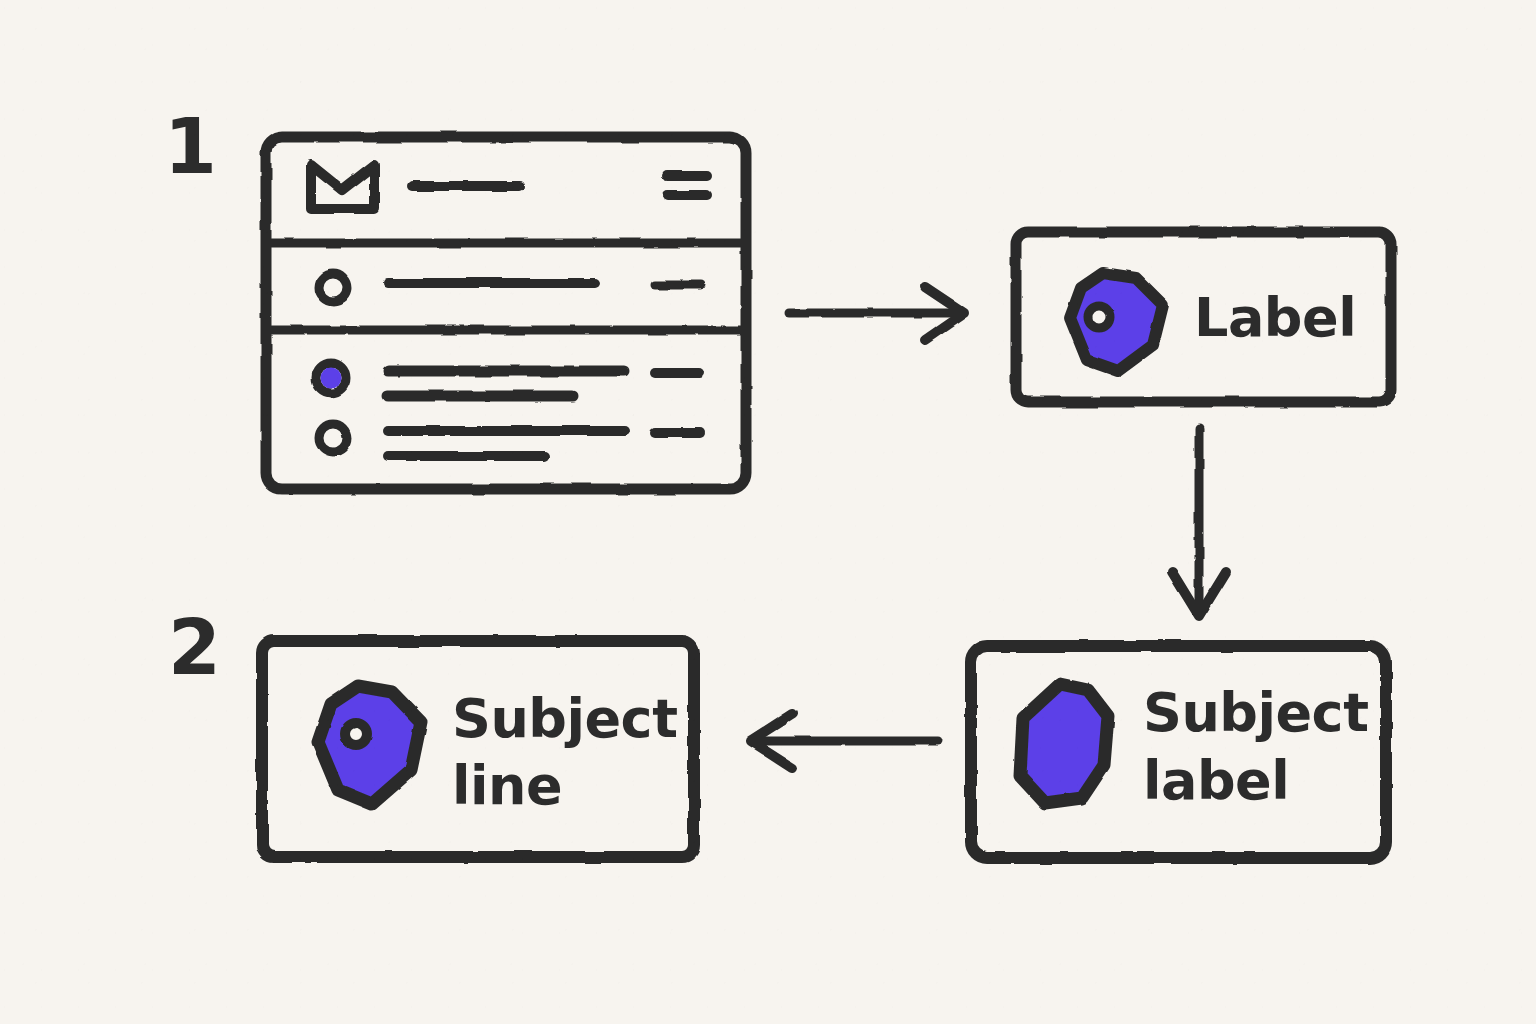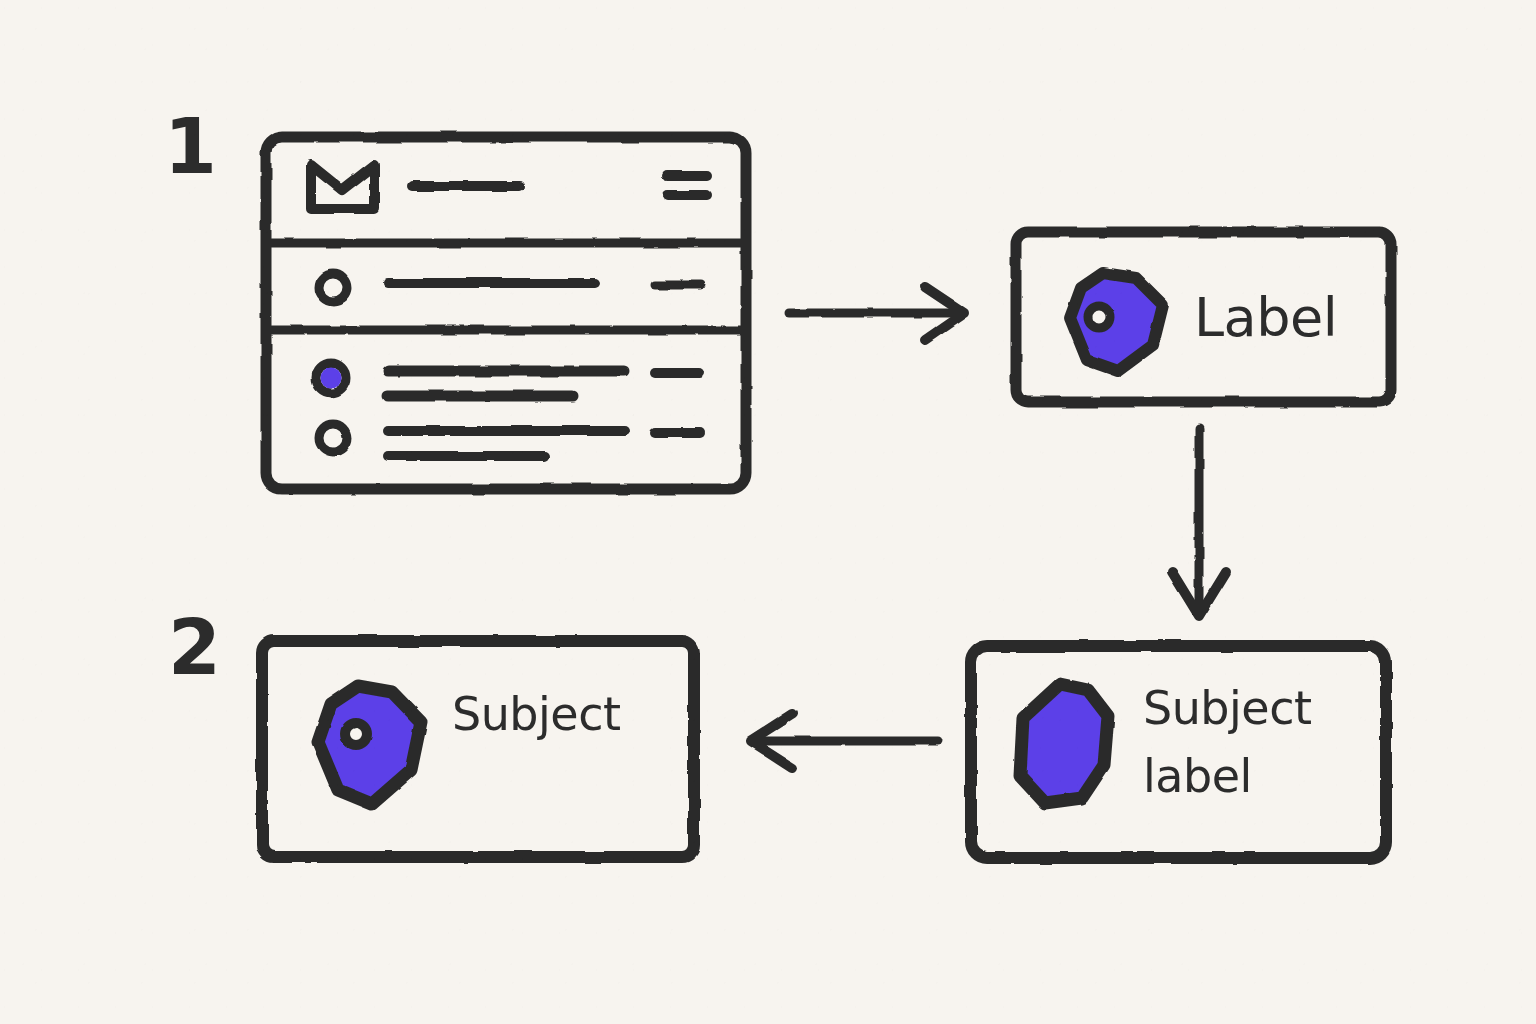--- a/index.html
+++ b/index.html
@@ -30,32 +30,32 @@
       radial-gradient(circle at 12% 22%, rgba(0,0,0,0.012) 0 1px, transparent 1px),
       radial-gradient(circle at 67% 54%, rgba(0,0,0,0.012) 0 1px, transparent 1px),
       radial-gradient(circle at 38% 81%, rgba(0,0,0,0.010) 0 1px, transparent 1px);
     background-size: 37px 37px, 53px 53px, 61px 61px;
     opacity: .85;
   }
   .ink-text {
     position: absolute;
     color: #2c2c2c;
     font-family: "DejaVu Sans", sans-serif;
-    font-weight: 400;
+    font-weight: 700;
     letter-spacing: -0.5px;
     white-space: pre;
     line-height: 1.12;
   }
   .step-num {
     font-size: 76px;
     font-weight: 700;
     letter-spacing: -2px;
   }
   .box-label { font-size: 54px; }
-  .box-label.two-line { font-size: 46px; line-height: 1.06; }
+  .box-label.two-line { font-size: 54px; line-height: 1.06; }
 </style>
 </head>
 <body>
 
 <div id="canvas">
 
   <svg class="layer" viewBox="0 0 1536 1024" xmlns="http://www.w3.org/2000/svg">
 
     <defs>
       <filter id="rough" x="-12%" y="-12%" width="124%" height="124%">
@@ -161,15 +161,16 @@
   <div class="ink-text step-num" style="left:164px; top:104px;">1</div>
 
   <div class="ink-text step-num" style="left:168px; top:605px;">2</div>
 
   <div class="ink-text box-label" style="left:1194px; top:288px;">Label</div>
 
   <div class="ink-text box-label two-line" style="left:1143px; top:684px;">Subject</div>
   <div class="ink-text box-label two-line" style="left:1143px; top:752px;">label</div>
 
   <div class="ink-text box-label two-line" style="left:452px; top:690px;">Subject</div>
+  <div class="ink-text box-label two-line" style="left:452px; top:757px;">line</div>
 
   <div class="paper-noise"></div>
 </div>
 
 </body></html>

